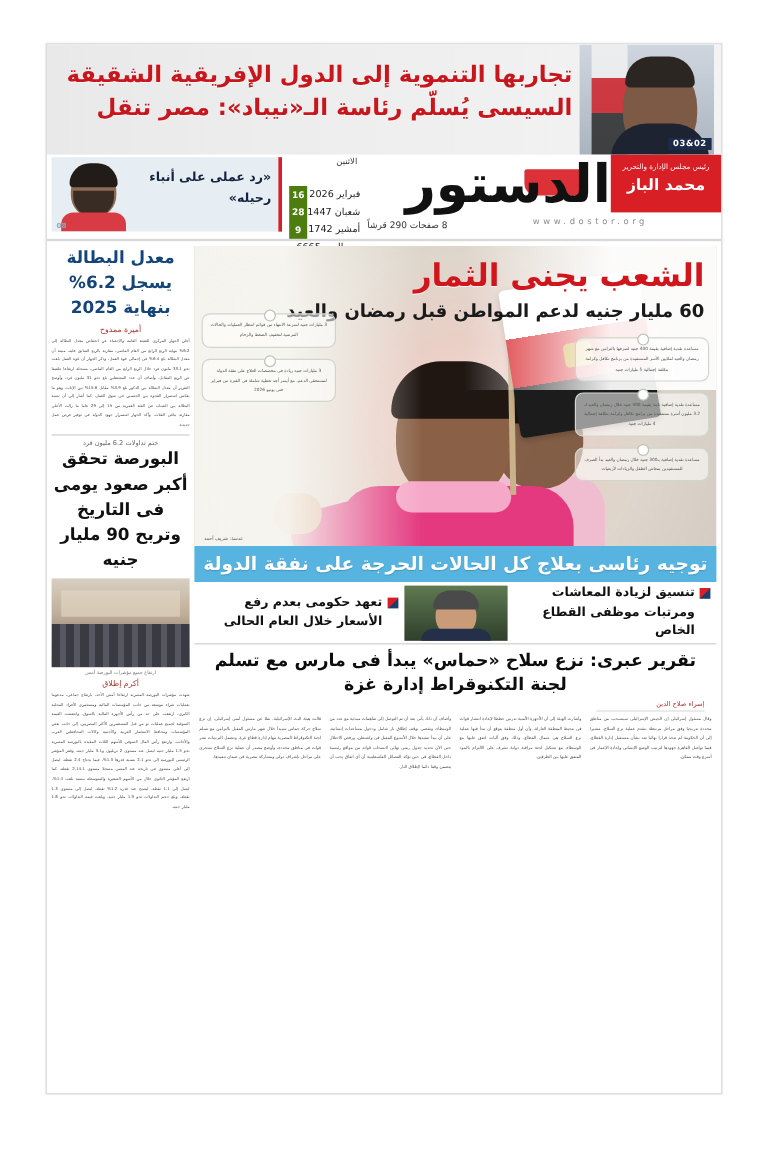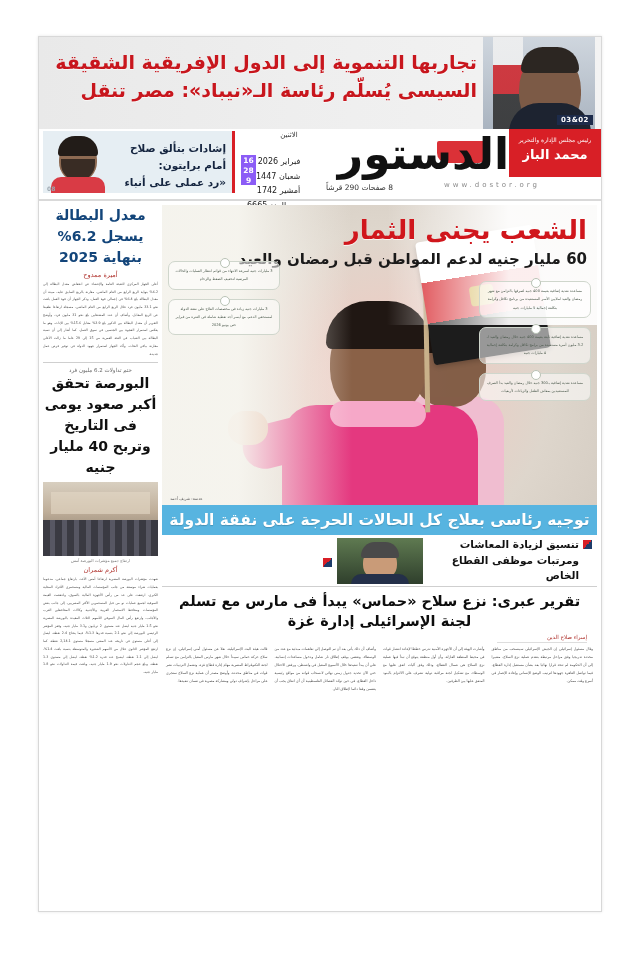--- a/index.html
+++ b/index.html
@@ -59,27 +59,27 @@
   .logo-word {
     position:absolute; right:92px; top:-2px; width:130px; height:56px;
     color:#111; font-weight:bold; font-size:44px; line-height:54px; text-align:center;
     letter-spacing:-2px;
   }
   .logo-accent { position:absolute; right:112px; top:12px; width:52px; height:22px;
     background:#d81f26; opacity:.92; border-radius:2px 2px 10px 10px;}
   .logo-word-txt { position:relative; z-index:3; }
   .site-url { position:absolute; right:4px; top:52px; width:210px; text-align:center;
     font-size:7px; color:#8a8a8a; letter-spacing:3px;}
-  .pages-price { position:absolute; right:208px; top:54px; font-size:7.5px; color:#333; }
+  .pages-price { position:absolute; right:228px; top:54px; font-size:7.5px; color:#333; }
 
   .datebox { position:absolute; right:264px; top:2px; width:96px; height:64px; text-align:center;}
   .datebox .weekday { font-size:7px; color:#333; margin-bottom:16px;}
   .date-rows { display:flex; justify-content:flex-end; gap:0; }
-  .date-nums { width:15px; background:#8b5cf6; color:#fff; font-size:7.5px; font-weight:bold;
-     display:flex; flex-direction:column; justify-content:space-around; align-items:center; height:30px;}
+  .date-nums { width:15px; background:#4d7c0f; color:#fff; font-size:7.5px; font-weight:bold;
+     display:flex; flex-direction:column; justify-content:space-around; align-items:center; height:44px;}
   .date-labels { text-align:right; padding-right:4px; font-size:8px; color:#1a1a1a; line-height:14.6px; height:44px;}
   .issue { font-size:8px; color:#222; margin-top:2px; text-align:left; padding-left:6px;}
 
   .salah-box { position:absolute; right:366px; left:4px; top:2px; height:62px;
     background:#e6eef3; border-right:3px solid #d81f26; overflow:hidden;}
   .salah-photo{position:absolute;left:6px;top:2px;width:56px;height:58px;}
   .salah-head{position:absolute;left:10px;top:6px;width:38px;height:42px;background:#8d6a52;border-radius:50% 50% 45% 45%;}
   .salah-hair{position:absolute;left:9px;top:3px;width:40px;height:20px;background:#221c18;border-radius:22px 22px 4px 4px;}
   .salah-beard{position:absolute;left:12px;top:26px;width:34px;height:22px;background:#2a211c;border-radius:0 0 20px 20px;opacity:.85;}
   .salah-shirt{position:absolute;left:2px;top:44px;width:54px;height:16px;background:#d93b45;border-radius:10px 10px 0 0;}
@@ -101,21 +101,21 @@
   .micro { font-size:3.3px; line-height:2.35; color:#4a4a4a; text-align:justify;
      column-count:1; word-spacing:0.5px;}
   .rail-photo{ height:74px; margin:4px 0 2px;
     background:linear-gradient(180deg,#d8cfc0 0%,#bfae99 40%,#6d6257 100%); position:relative; overflow:hidden;}
   .rail-photo:before{content:"";position:absolute;left:8px;right:8px;top:10px;height:22px;background:#e4d9c6;opacity:.6;}
   .rail-photo:after{content:"";position:absolute;left:0;right:0;bottom:0;height:36px;
     background:repeating-linear-gradient(90deg,#3a3a42 0 7px,#575763 7px 12px);}
   .rail-cap{ font-size:4px; color:#777; text-align:center; margin-bottom:3px;}
 
   
-  .lead { position:relative; height:300px; background:#f0efea; overflow:hidden; }
+  .lead { position:relative; height:250px; background:#f0efea; overflow:hidden; }
   .lead-photo{position:absolute;inset:0;
     background:radial-gradient(circle at 52% 62%, #f6d9d3 0%, #e9cfc6 28%, #ded6cc 55%, #cfc7bd 100%);}
   .kid-a{position:absolute;left:168px;top:104px;width:96px;height:108px;background:#8a6147;border-radius:50% 50% 44% 44%;}
   .kid-a-hair{position:absolute;left:164px;top:96px;width:104px;height:48px;background:#201713;border-radius:52px 52px 8px 8px;}
   .kid-a-body{position:absolute;left:120px;top:200px;width:196px;height:104px;background:#e4387f;border-radius:34px 34px 0 0;}
   .kid-a-collar{position:absolute;left:168px;top:196px;width:96px;height:26px;background:#f6a8c8;border-radius:20px;}
   .kid-b{position:absolute;left:250px;top:118px;width:74px;height:84px;background:#7d5740;border-radius:50% 50% 44% 44%;opacity:.95;}
   .kid-b-hair{position:absolute;left:246px;top:112px;width:82px;height:36px;background:#1c1410;border-radius:40px 40px 6px 6px;}
   .kid-b-body{position:absolute;left:222px;top:192px;width:120px;height:110px;background:#f0bdd0;border-radius:26px 26px 0 0;}
   .arm{position:absolute;left:80px;top:214px;width:92px;height:44px;background:#e4387f;border-radius:24px;transform:rotate(-14deg);}
@@ -215,21 +215,20 @@
     </div>
 
     <div class="salah-box">
       <div class="salah-photo">
         <div class="salah-head"></div>
         <div class="salah-hair"></div>
         <div class="salah-beard"></div>
         <div class="salah-shirt"></div>
       </div>
       <div class="salah-text">
-        <div>إشادات بتألق صلاح أمام برايتون:</div>
         <div>«رد عملى على أنباء رحيله»</div>
       </div>
       <div class="salah-pg">08</div>
     </div>
   </div>
 
   <div class="body-wrap">
 
     <div class="col-main">
 
@@ -291,43 +290,44 @@
           <span class="tu-sq"></span>
           <span class="tu-txt">تنسيق لزيادة المعاشات ومرتبات موظفى القطاع الخاص</span>
         </div>
         <div class="tu-photo">
           <div class="f"></div>
           <div class="h"></div>
           <div class="s"></div>
         </div>
         <div class="tu-item">
           <span class="tu-sq"></span>
+          <span class="tu-txt">تعهد حكومى بعدم رفع الأسعار خلال العام الحالى</span>
         </div>
       </div>
 
       <div class="gaza">
-        <div class="gaza-h">تقرير عبرى: نزع سلاح «حماس» يبدأ فى مارس مع تسلم لجنة الإسرائيلى إدارة غزة</div>
+        <div class="gaza-h">تقرير عبرى: نزع سلاح «حماس» يبدأ فى مارس مع تسلم لجنة التكنوقراط إدارة غزة</div>
         <div class="gaza-by">إسراء صلاح الدين</div>
         <div class="gaza-cols">
           <div class="c">وقال مسئول إسرائيلى إن الجيش الإسرائيلى سينسحب من مناطق محددة تدريجيا وفق مراحل مرتبطة بتقدم عملية نزع السلاح، مشيرا إلى أن الحكومة لم تتخذ قرارا نهائيا بعد بشأن مستقبل إدارة القطاع، فيما تواصل القاهرة جهودها لترتيب الوضع الإنسانى وإعادة الإعمار فى أسرع وقت ممكن.</div>
           <div class="c">وأشارت الهيئة إلى أن الأجهزة الأمنية تدرس خططا لإعادة انتشار قوات فى محيط المنطقة العازلة، وأن أول منطقة يتوقع أن تبدأ فيها عملية نزع السلاح هى شمال القطاع، وذلك وفق آليات اتفق عليها مع الوسطاء، مع تشكيل لجنة مراقبة دولية تشرف على الالتزام بالبنود المتفق عليها بين الطرفين.</div>
           <div class="c">وأضاف أن ذلك يأتى بعد أن تم التوصل إلى تفاهمات مبدئية مع عدد من الوسطاء، وتقضى بوقف إطلاق نار شامل ودخول مساعدات إنسانية، على أن يبدأ تنفيذها خلال الأسبوع المقبل فى واشنطن، ورفض الاحتلال حتى الآن تحديد جدول زمنى نهائى لانسحاب قواته من مواقع رئيسية داخل القطاع، فى حين تؤكد الفصائل الفلسطينية أن أى اتفاق يجب أن يتضمن وقفا دائما لإطلاق النار.</div>
           <div class="c">قالت هيئة البث الإسرائيلية، نقلا عن مسئول أمنى إسرائيلى، إن نزع سلاح حركة حماس سيبدأ خلال شهر مارس المقبل بالتزامن مع تسلم لجنة التكنوقراط المصرية مهام إدارة قطاع غزة، وتشمل الترتيبات نشر قوات فى مناطق محددة، وأوضح مصدر أن عملية نزع السلاح ستجرى على مراحل بإشراف دولى ومشاركة مصرية فى ضمان تنفيذها.</div>
         </div>
       </div>
     </div>
 
     <div class="col-right">
       <div class="rail-h blue">معدل البطالة يسجل 6.2% بنهاية 2025</div>
       <div class="rail-byline">أميرة ممدوح</div>
       <div class="micro">أعلن الجهاز المركزى للتعبئة العامة والإحصاء عن انخفاض معدل البطالة إلى 6.2% بنهاية الربع الرابع من العام الماضى، مقارنة بالربع السابق عليه، مبينة أن معدل البطالة بلغ 6.4% فى إجمالى قوة العمل، وذكر الجهاز أن قوة العمل بلغت نحو 33.1 مليون فرد خلال الربع الرابع من العام الماضى، مسجلة ارتفاعا طفيفا عن الربع المقابل، وأضاف أن عدد المشتغلين بلغ نحو 31 مليون فرد، وأوضح التقرير أن معدل البطالة بين الذكور بلغ 3.9% مقابل 15.6% بين الإناث، وهو ما يعكس استمرار الفجوة بين الجنسين فى سوق العمل، كما أشار إلى أن نسبة البطالة بين الشباب فى الفئة العمرية من 15 إلى 29 عاما ما زالت الأعلى مقارنة بباقى الفئات، وأكد الجهاز استمرار جهود الدولة فى توفير فرص عمل جديدة.</div>
       <div class="rail-sep"></div>
 
       <div class="rail-kicker">ختم تداولات 6.2 مليون فرد</div>
-      <div class="rail-h">البورصة تحقق أكبر صعود يومى فى التاريخ وتربح 40 مليار جنيه</div>
+      <div class="rail-h">البورصة تحقق أكبر صعود يومى فى التاريخ وتربح 90 مليار جنيه</div>
       <div class="rail-photo"></div>
       <div class="rail-cap">ارتفاع جميع مؤشرات البورصة أمس</div>
-      <div class="rail-byline">أكرم شمران</div>
+      <div class="rail-byline">أكرم إطلاق</div>
       <div class="micro">شهدت مؤشرات البورصة المصرية ارتفاعا أمس الأحد، بارتفاع جماعى، مدعوما بعمليات شراء موسعة من جانب المؤسسات المالية ومستثمرى الأفراد المحلية الكبرى، ارتفعت على حد من رأس الأجهزة المالية بالسوق، وانتعشت القيمة السوقية لجميع عمليات نو من قبل المستثمرين الأكثر المصريين، إلى جانب بعض المؤسسات ومحافظ الاستثمار العربية والأجنبية وكالات المحافظين العرب والأجانب، وارتفع رأس المال السوقى للأسهم الثلاث المقيدة بالبورصة المصرية نحو 1.5 مليار جنيه ليصل عند مستوى 2 تريليون و3.1 مليار جنيه، وقفز المؤشر الرئيسى للبورصة إلى نحو 2.1 بنسبة قدرها 1.3%، فيما يحتاج 2.4 نقطة، ليصل إلى أعلى مستوى فى تاريخه عند المضى مسجلا مستوى 2,14.1 نقطة، كما ارتفع المؤشر الثانوى خلال من الأسهم الصغيرة والمتوسطة بنسبة بلغت 1.4%، ليصل إلى 1.1 نقطة، ليصبح عند قدره 1.2% نقطة، ليصل إلى مستوى 1.3 نقطة، وبلغ حجم التداولات نحو 1.9 مليار جنيه، وبلغت قيمة التداولات نحو 1.8 مليار جنيه.</div>
     </div>
   </div>
 
 </div>
 
 </body></html>

